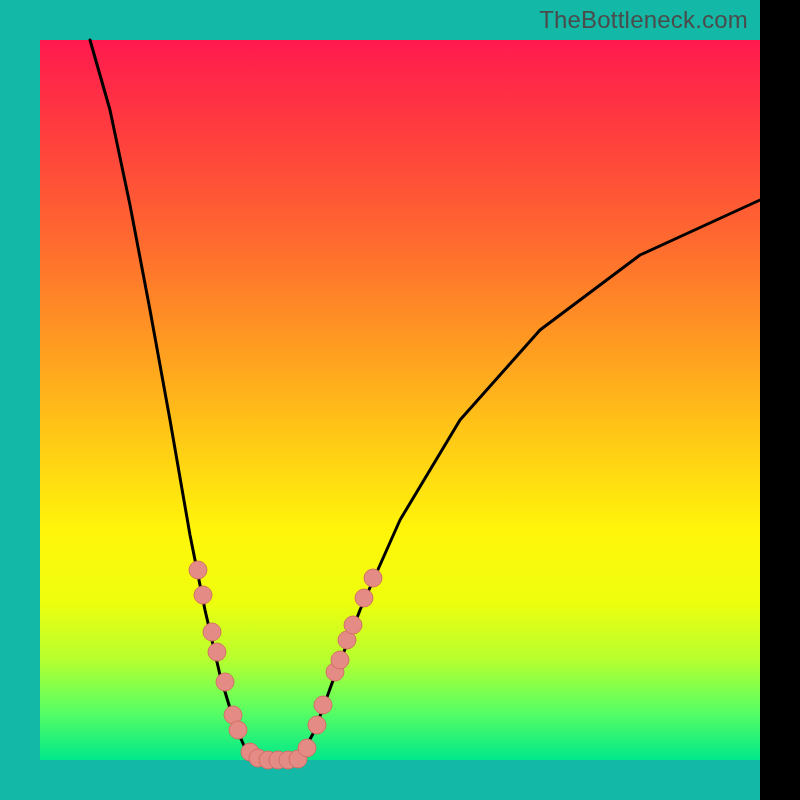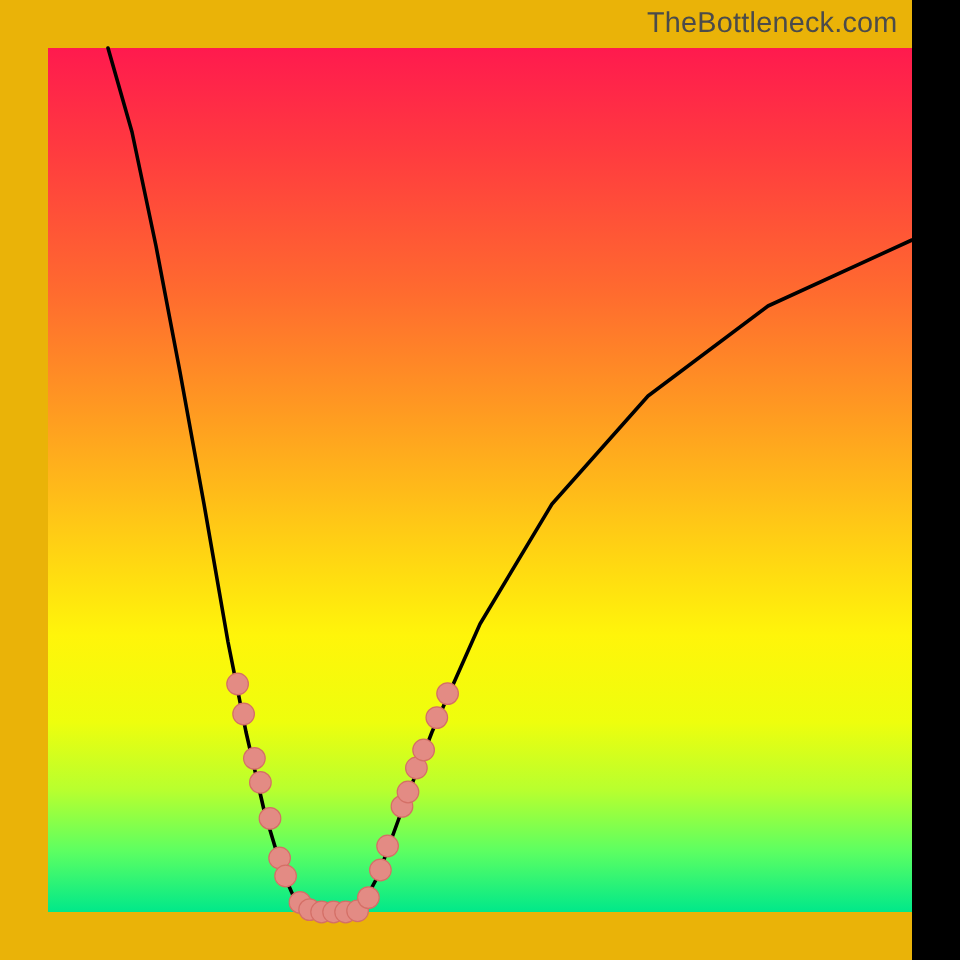--- a/index.html
+++ b/index.html
@@ -8,21 +8,21 @@
     width: 800px;
     height: 800px;
     overflow: hidden;
     background: #000;
     font-family: Arial, Helvetica, sans-serif;
   }
   .frame {
     position: relative;
     width: 760px;
     height: 800px;
-    background: #eab308;
+    background: #14b8a6;
   }
   .plot {
     position: absolute;
     left: 40px;
     top: 40px;
     width: 720px;
     height: 720px;
     background: linear-gradient(to bottom,
       #ff1a4e 0%,
       #ff3b3f 12%,

